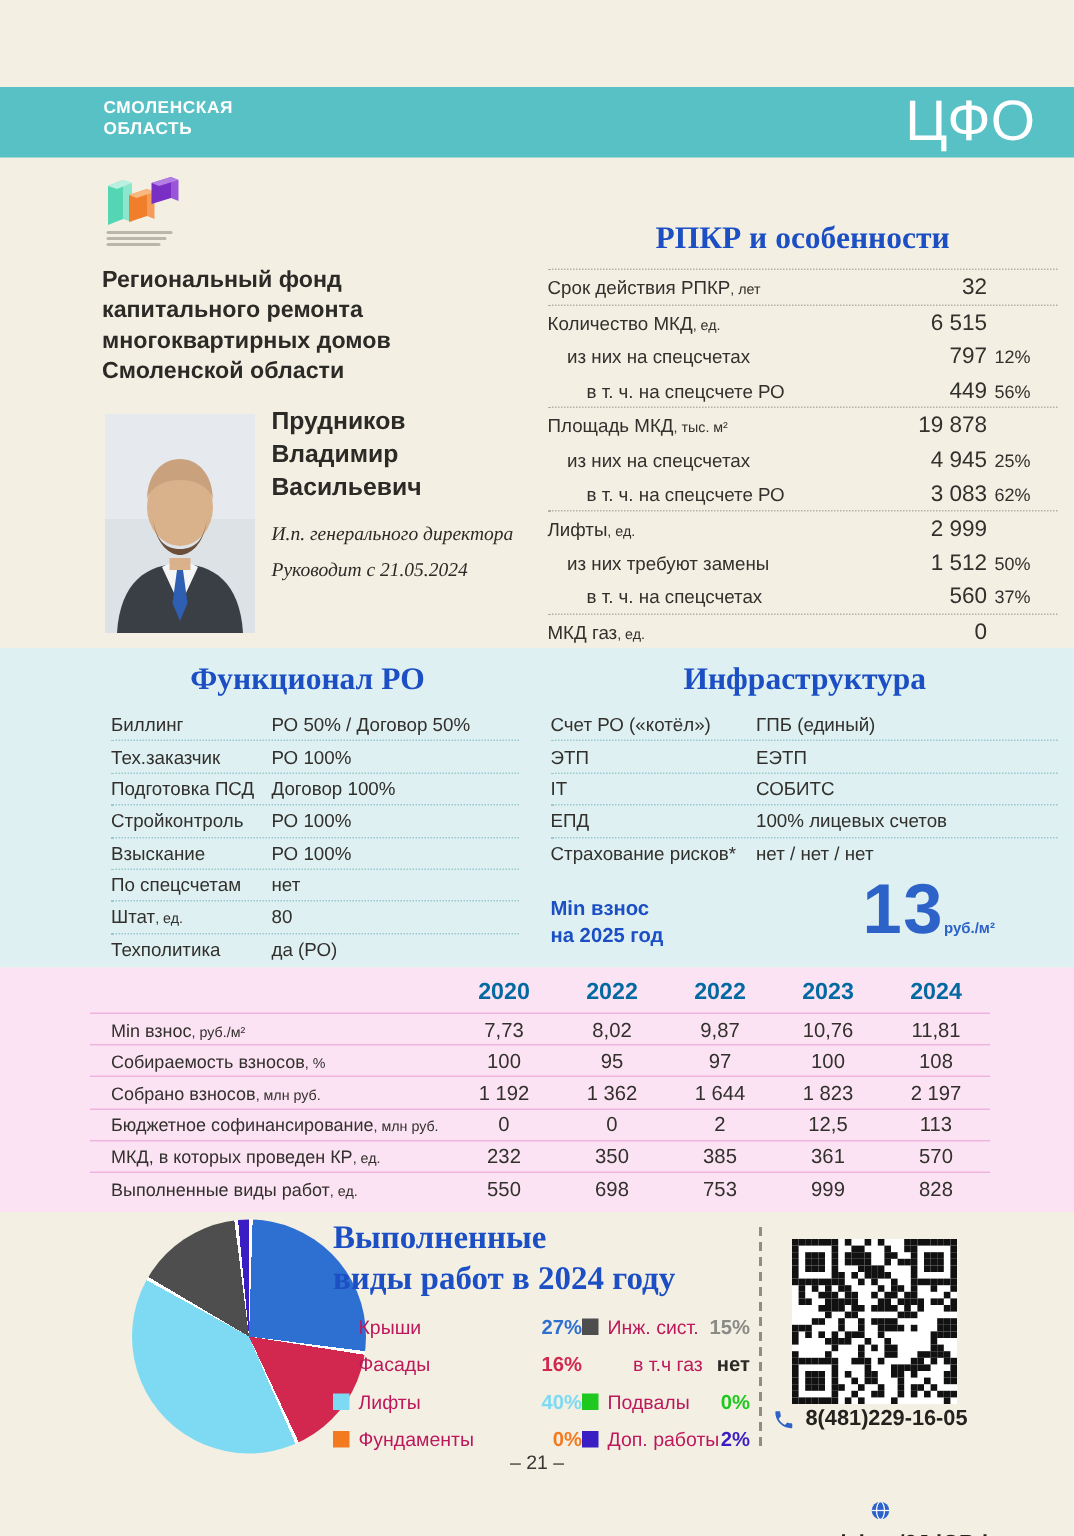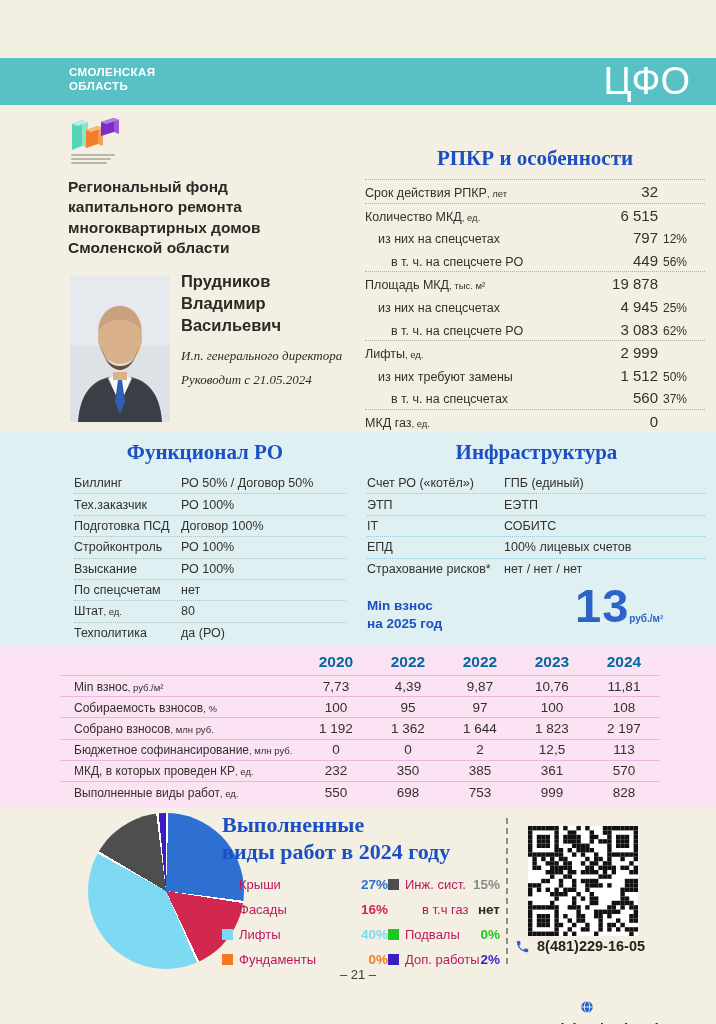--- a/index.html
+++ b/index.html
@@ -280,21 +280,21 @@
           <div class="ylab"></div>
           <div class="ycol yhcell">2020</div>
           <div class="ycol yhcell">2022</div>
           <div class="ycol yhcell">2022</div>
           <div class="ycol yhcell">2023</div>
           <div class="ycol yhcell">2024</div>
         </div>
         <div class="yrow">
           <div class="ylab">Min взнос<span class="sfx">, руб./м²</span></div>
           <div class="ycol">7,73</div>
-          <div class="ycol">4,39</div>
+          <div class="ycol">8,02</div>
           <div class="ycol">9,87</div>
           <div class="ycol">10,76</div>
           <div class="ycol">11,81</div>
         </div>
         <div class="yrow">
           <div class="ylab">Собираемость взносов<span class="sfx">, %</span></div>
           <div class="ycol">100</div>
           <div class="ycol">95</div>
           <div class="ycol">97</div>
           <div class="ycol">100</div>

